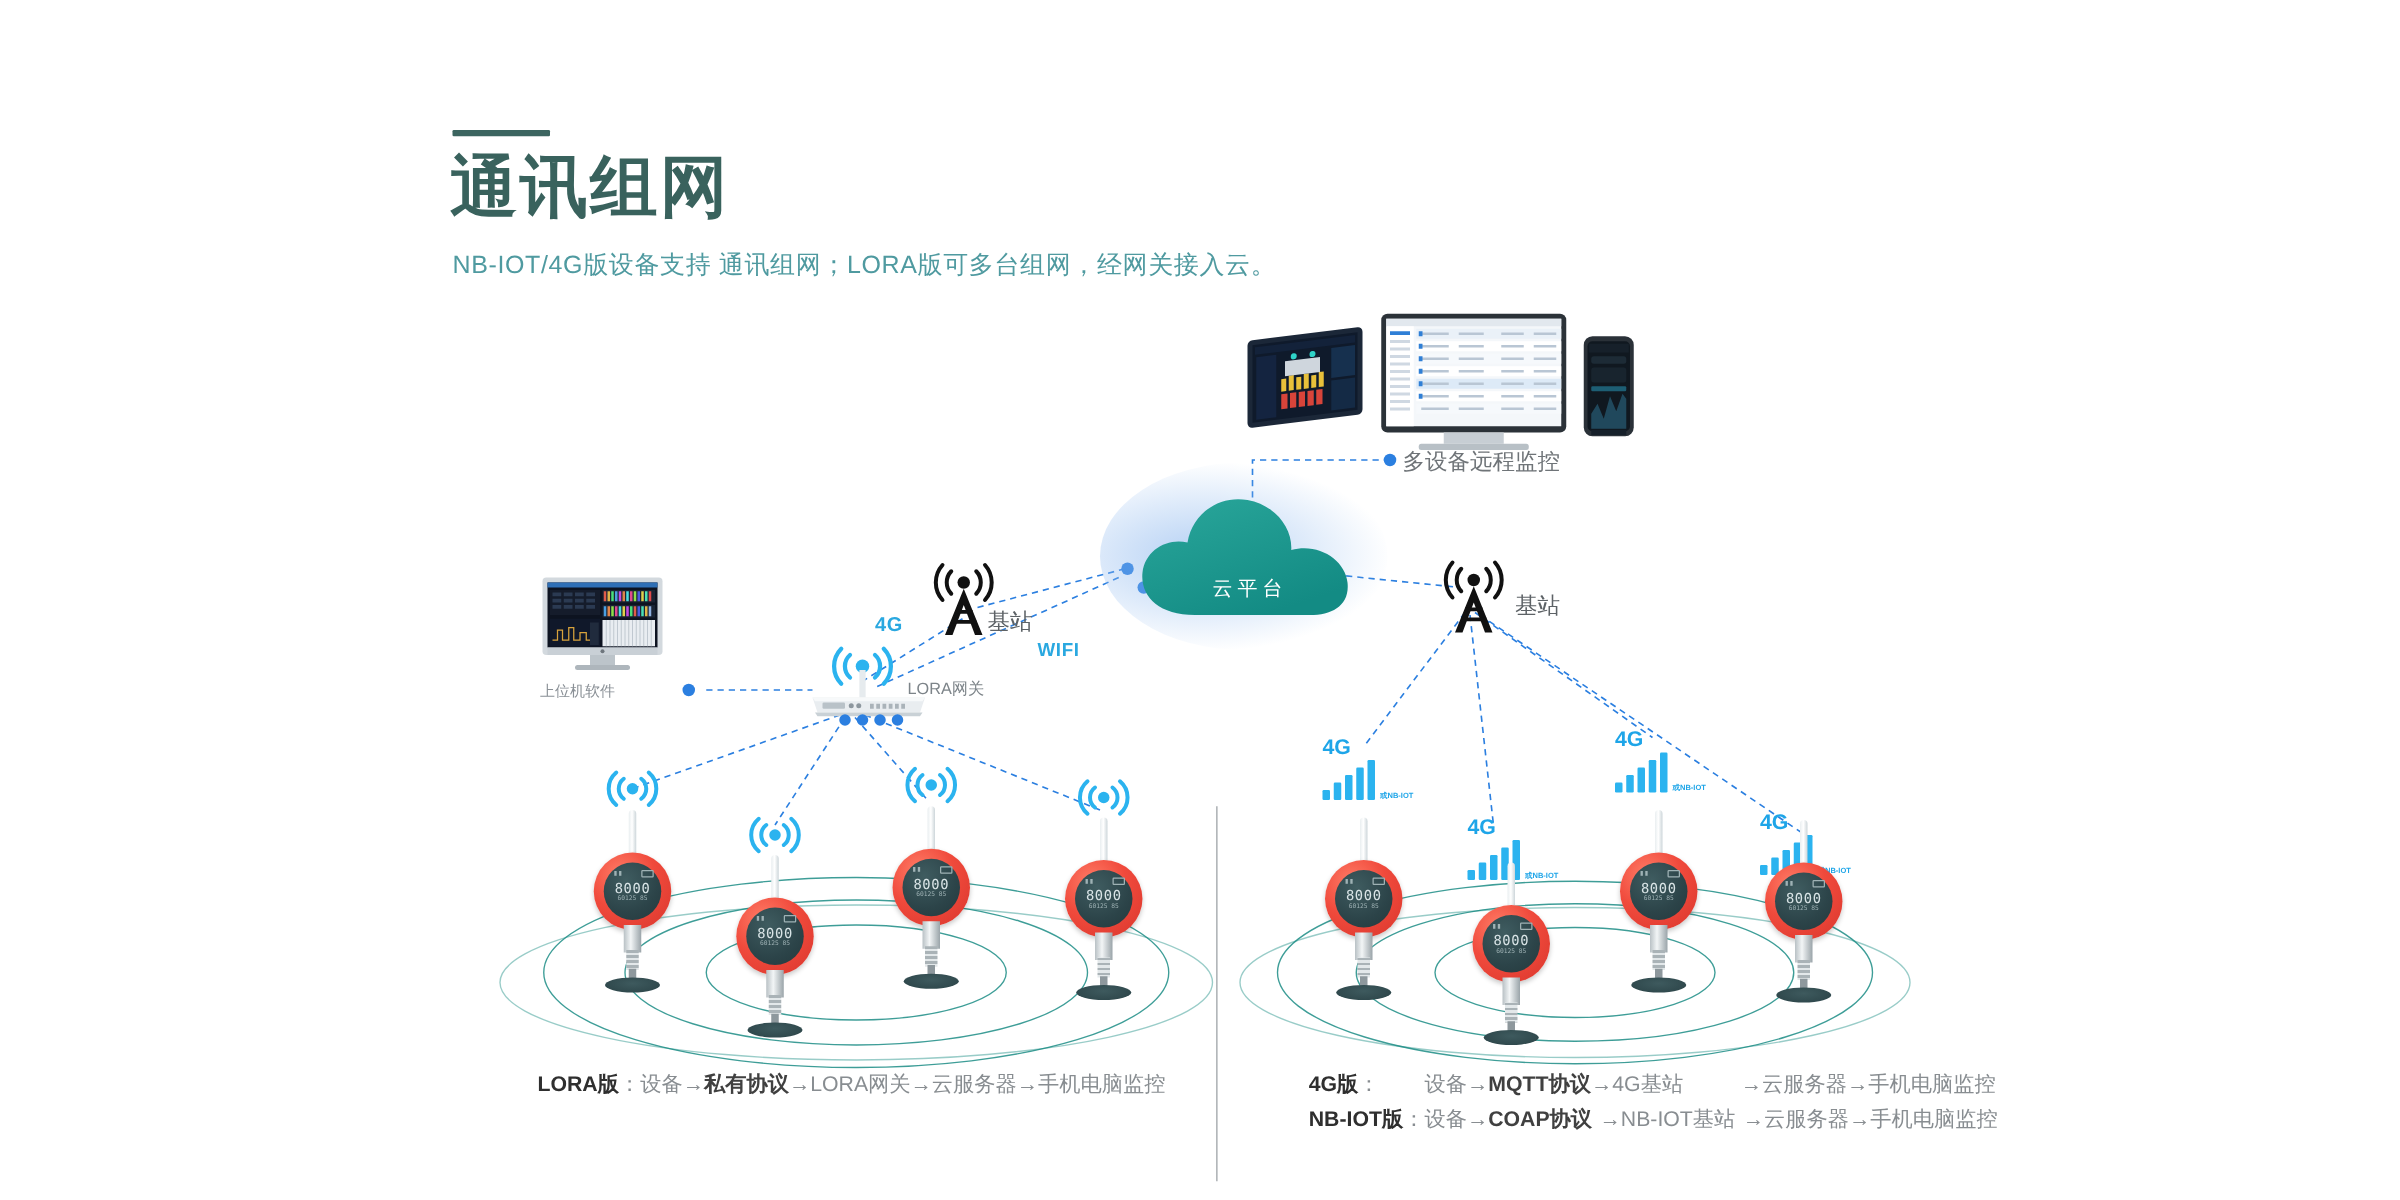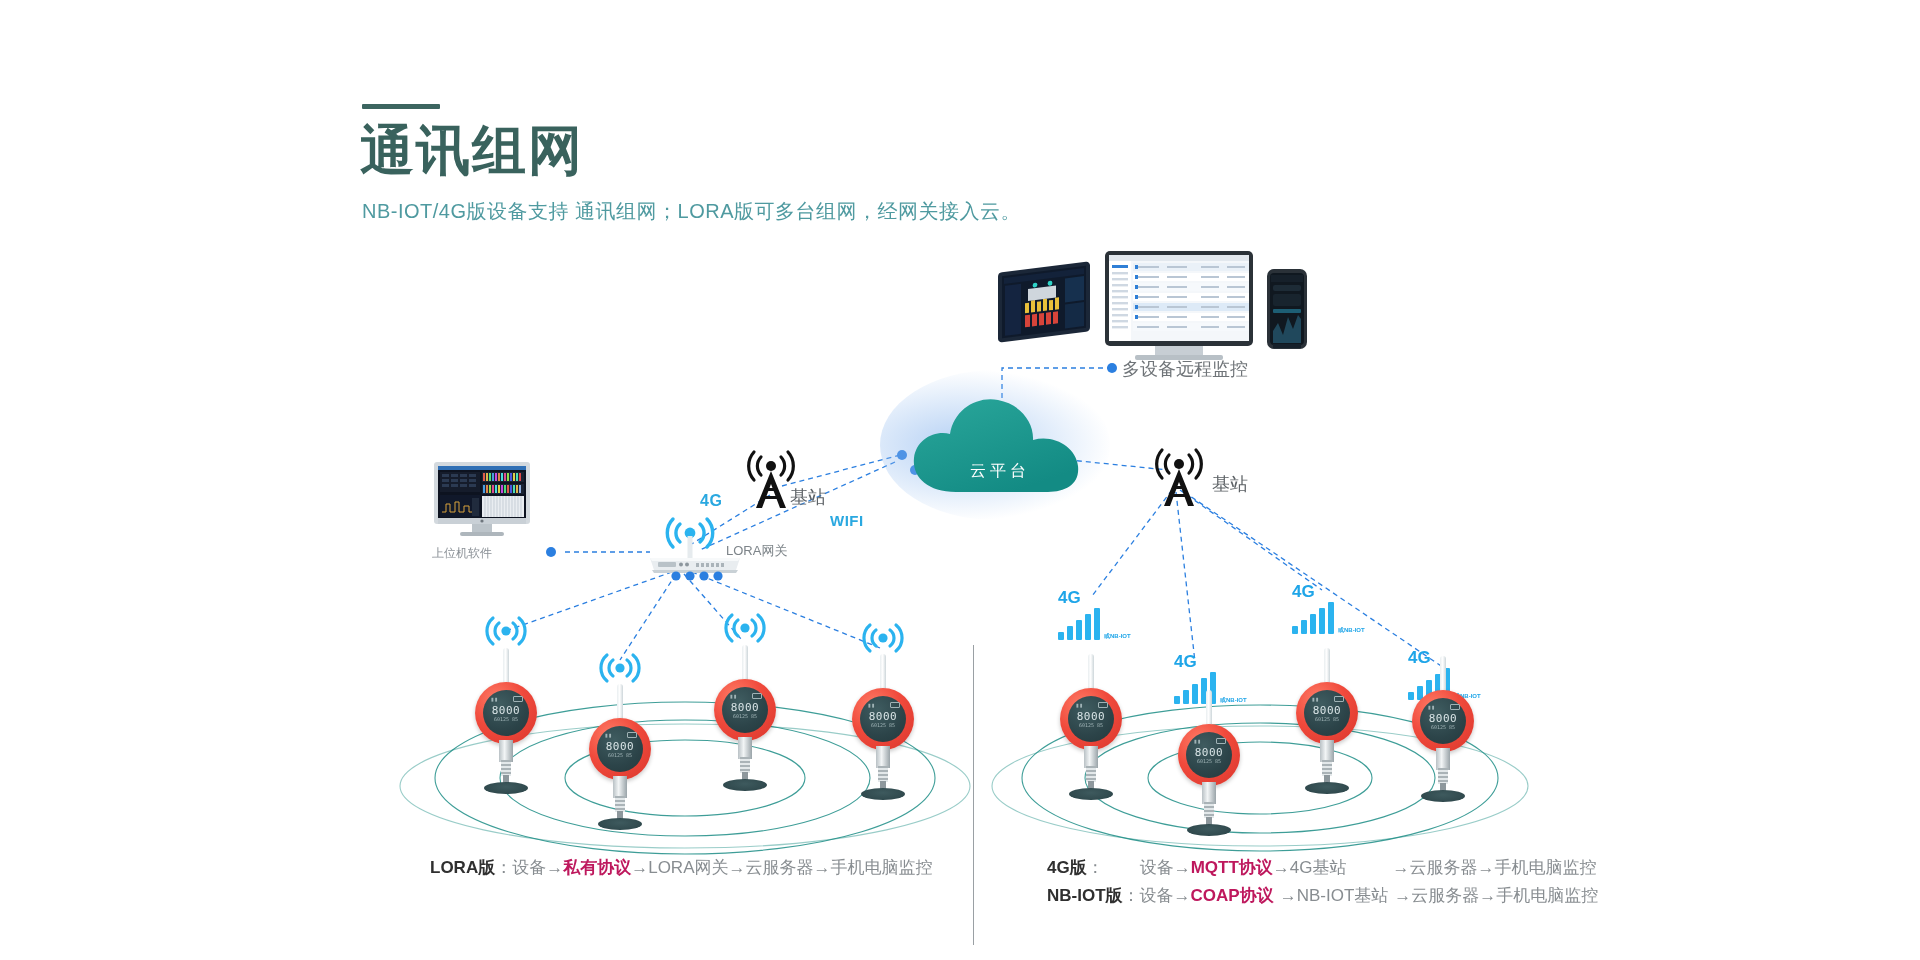--- a/index.html
+++ b/index.html
@@ -24,21 +24,21 @@
   #cloud-shape{left:900px;top:388px;width:200px;height:110px;}
   #cloud-label{left:900px;top:420px;width:200px;text-align:center;font-size:16px;color:#ffffff;letter-spacing:4px;margin-top:41px;}
 
   
   .lbl{font-size:17px;color:#6f7478;white-space:nowrap;}
   .lbl-blue{font-size:15px;font-weight:bold;color:#2aa8e0;white-space:nowrap;letter-spacing:.5px;}
 
   
   .legend{font-size:17px;color:#888d91;white-space:nowrap;line-height:28px;}
   .legend b{color:#2f2f2f;font-weight:bold;margin-left:17px;}
-  .legend .hi{color:#be185d;font-weight:bold;}
+  .legend .hi{color:#404040;font-weight:bold;}
 
   #divider{left:973px;top:645px;width:1px;height:300px;background:#9aa0a4;}
 
   
   .gauge{position:absolute;}
   .gauge .ring{position:absolute;left:0;top:0;width:62px;height:62px;border-radius:50%;
     background:radial-gradient(circle at 34% 28%, #ff7b66 0%, #f04a3c 45%, #d9352c 100%);
     box-shadow:0 2px 4px rgba(0,0,0,.22);}
   .gauge .face{position:absolute;left:8px;top:8px;width:46px;height:46px;border-radius:50%;
     background:radial-gradient(circle at 38% 30%, #3f5c60 0%, #2c4449 60%, #24393d 100%);}

